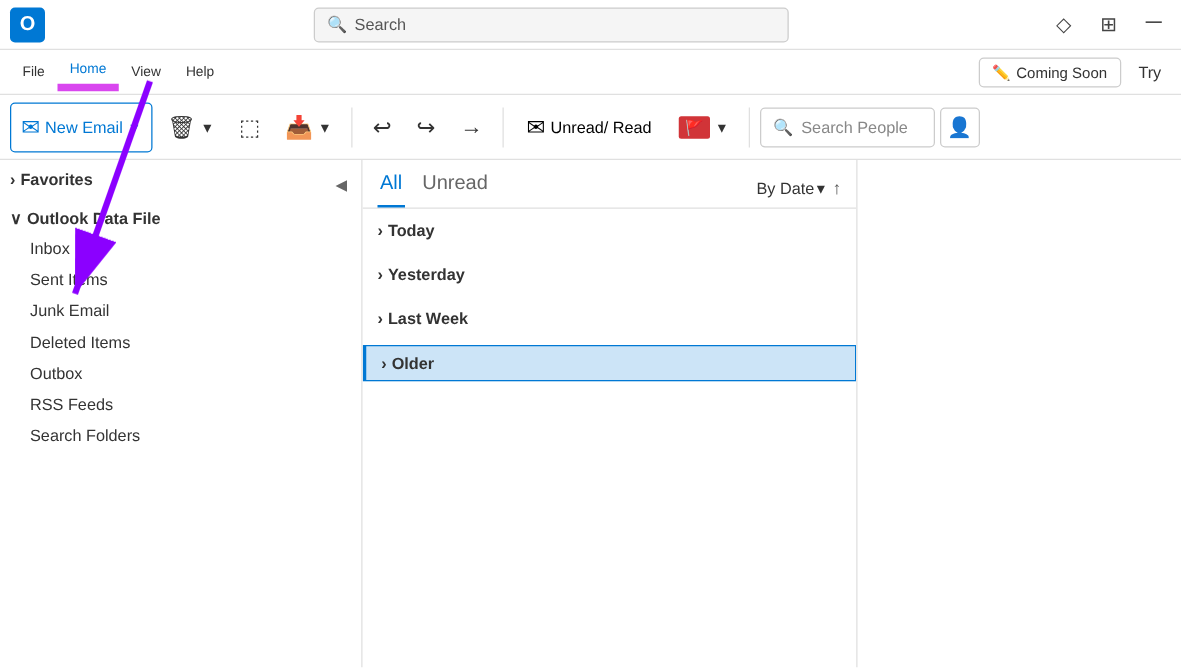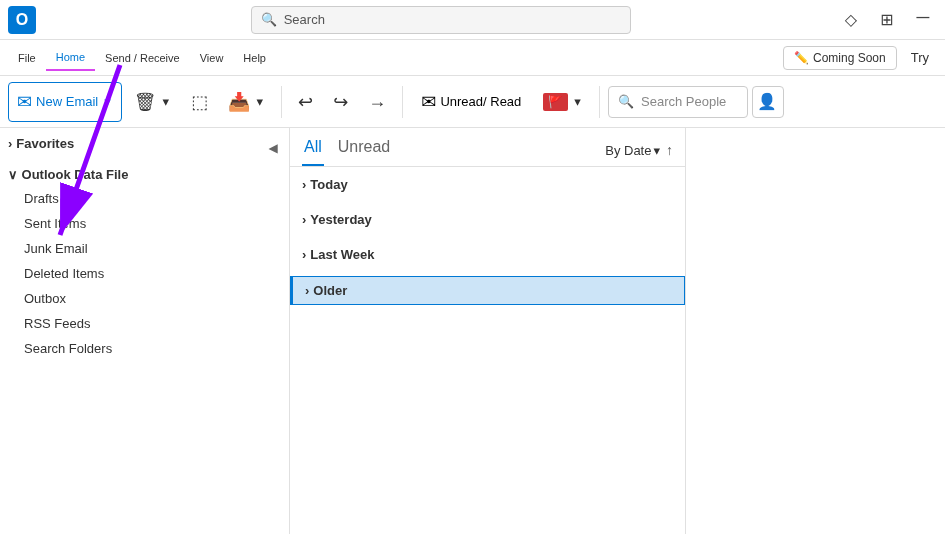--- a/index.html
+++ b/index.html
@@ -68,21 +68,21 @@
     }
     .menu-item {
       padding: 6px 10px;
       cursor: pointer;
       font-size: 11px;
       color: #333;
       border-radius: 4px;
     }
     .menu-item.active {
       color: #0078d4;
-      border-bottom: 2px solid #d946ef;
+      border-bottom: 6px solid #d946ef;
       border-radius: 0;
     }
     .coming-soon-btn {
       margin-left: auto;
       display: flex;
       align-items: center;
       gap: 4px;
       border: 1px solid #ccc;
       border-radius: 4px;
       padding: 4px 10px;
@@ -310,21 +310,20 @@
     </div>
     <div class="title-btn minimize-btn">
       <span>─</span>
     </div>
   </div>
 </div>
 
 <div class="menu-bar">
   <div class="menu-item">File</div>
   <div class="menu-item active">Home</div>
-  <div class="menu-item">Send / Receive</div>
   <div class="menu-item">View</div>
   <div class="menu-item">Help</div>
   <div class="coming-soon-btn">
     <span>✏️</span>
     <span>Coming Soon</span>
   </div>
   <div class="try-btn">Try</div>
 </div>
 
 <div class="ribbon">
@@ -383,21 +382,21 @@
       <div class="sidebar-group-header">
         <span>›</span>
         <span>Favorites</span>
       </div>
     </div>
     <div class="sidebar-section">
       <div class="sidebar-group-header">
         <span>∨</span>
         <span>Outlook Data File</span>
       </div>
-      <div class="sidebar-item">Drafts</div>
+      <div class="sidebar-item">Inbox</div>
       <div class="sidebar-item">Sent Items</div>
       <div class="sidebar-item">Junk Email</div>
       <div class="sidebar-item">Deleted Items</div>
       <div class="sidebar-item">Outbox</div>
       <div class="sidebar-item">RSS Feeds</div>
       <div class="sidebar-item">Search Folders</div>
     </div>
   </div>
 
   <div class="content-area">

